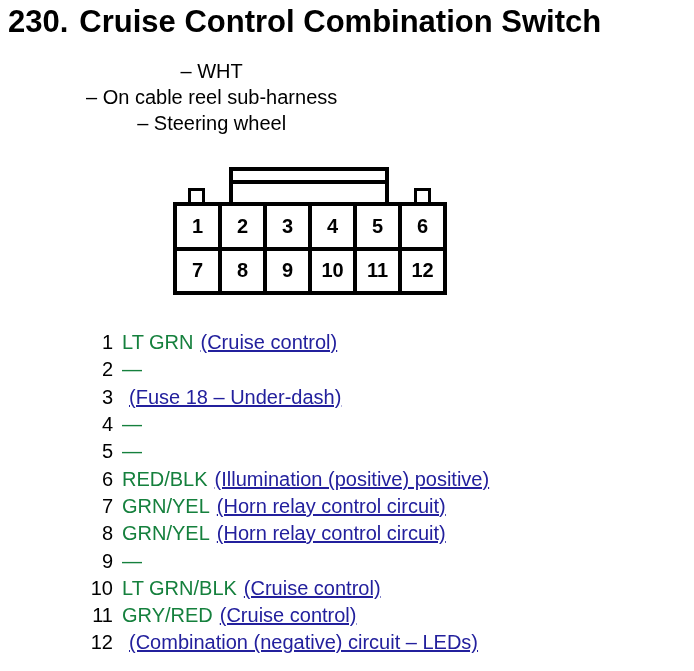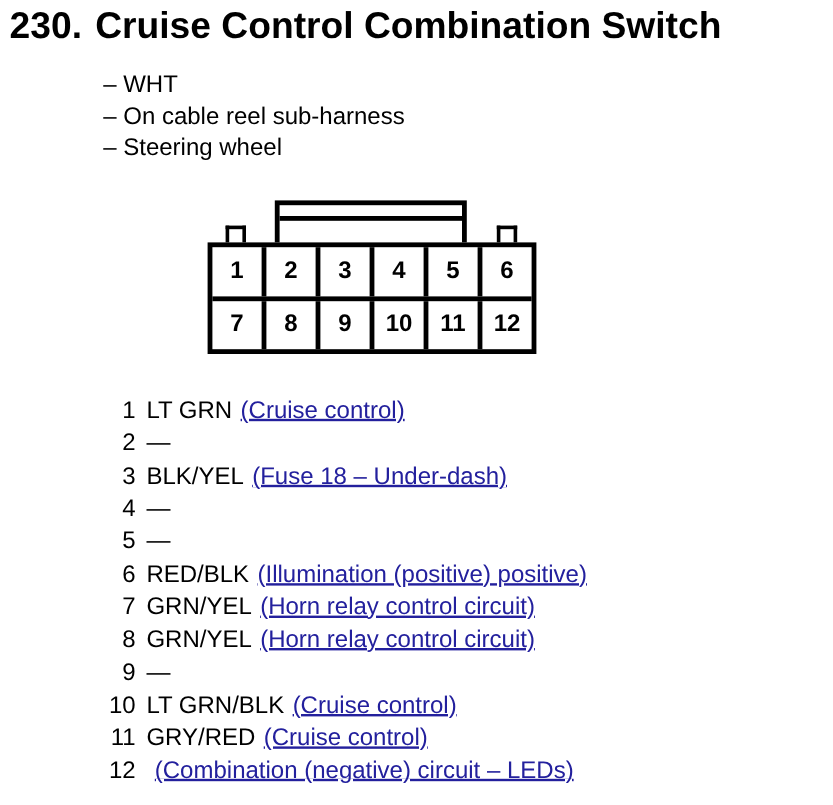--- a/index.html
+++ b/index.html
@@ -28,20 +28,21 @@
   }
   .title .title-number { margin-right: 11px; }
 
   
   .notes {
     position: absolute;
     left: 86px;
     top: 58px;
     font-size: 20px;
     line-height: 26px;
+    text-align: center;
   }
 
   
   .connector { position: absolute; left: 0; top: 0; }
 
   .conn-tab {
     position: absolute;
     left: 229px;
     top: 167px;
     width: 160px;
@@ -105,21 +106,21 @@
     display: flex;
     align-items: center;
     white-space: nowrap;
   }
   .pin-num {
     display: inline-block;
     width: 45px;
     text-align: right;
     margin-right: 9px;
   }
-  .pin-wire { color: #000000; }
+  .pin-wire { color: #15803d; }
   .pin-func { color: #23209d; margin-left: 7px; text-decoration: underline; }
 </style>
 </head>
 <body>
 
 <div class="page">
 
   <h1 class="title">
     <span class="title-number">230.</span><span>Cruise Control Combination Switch</span>
   </h1>
@@ -161,21 +162,20 @@
         <span class="pin-num">1</span>
         <span class="pin-wire">LT GRN</span>
         <span class="pin-func">(Cruise control)</span>
       </div>
       <div class="pin-row">
         <span class="pin-num">2</span>
         <span class="pin-wire">—</span>
       </div>
       <div class="pin-row">
         <span class="pin-num">3</span>
-        <span class="pin-wire">BLK/YEL</span>
         <span class="pin-func">(Fuse 18 – Under-dash)</span>
       </div>
       <div class="pin-row">
         <span class="pin-num">4</span>
         <span class="pin-wire">—</span>
       </div>
       <div class="pin-row">
         <span class="pin-num">5</span>
         <span class="pin-wire">—</span>
       </div>

